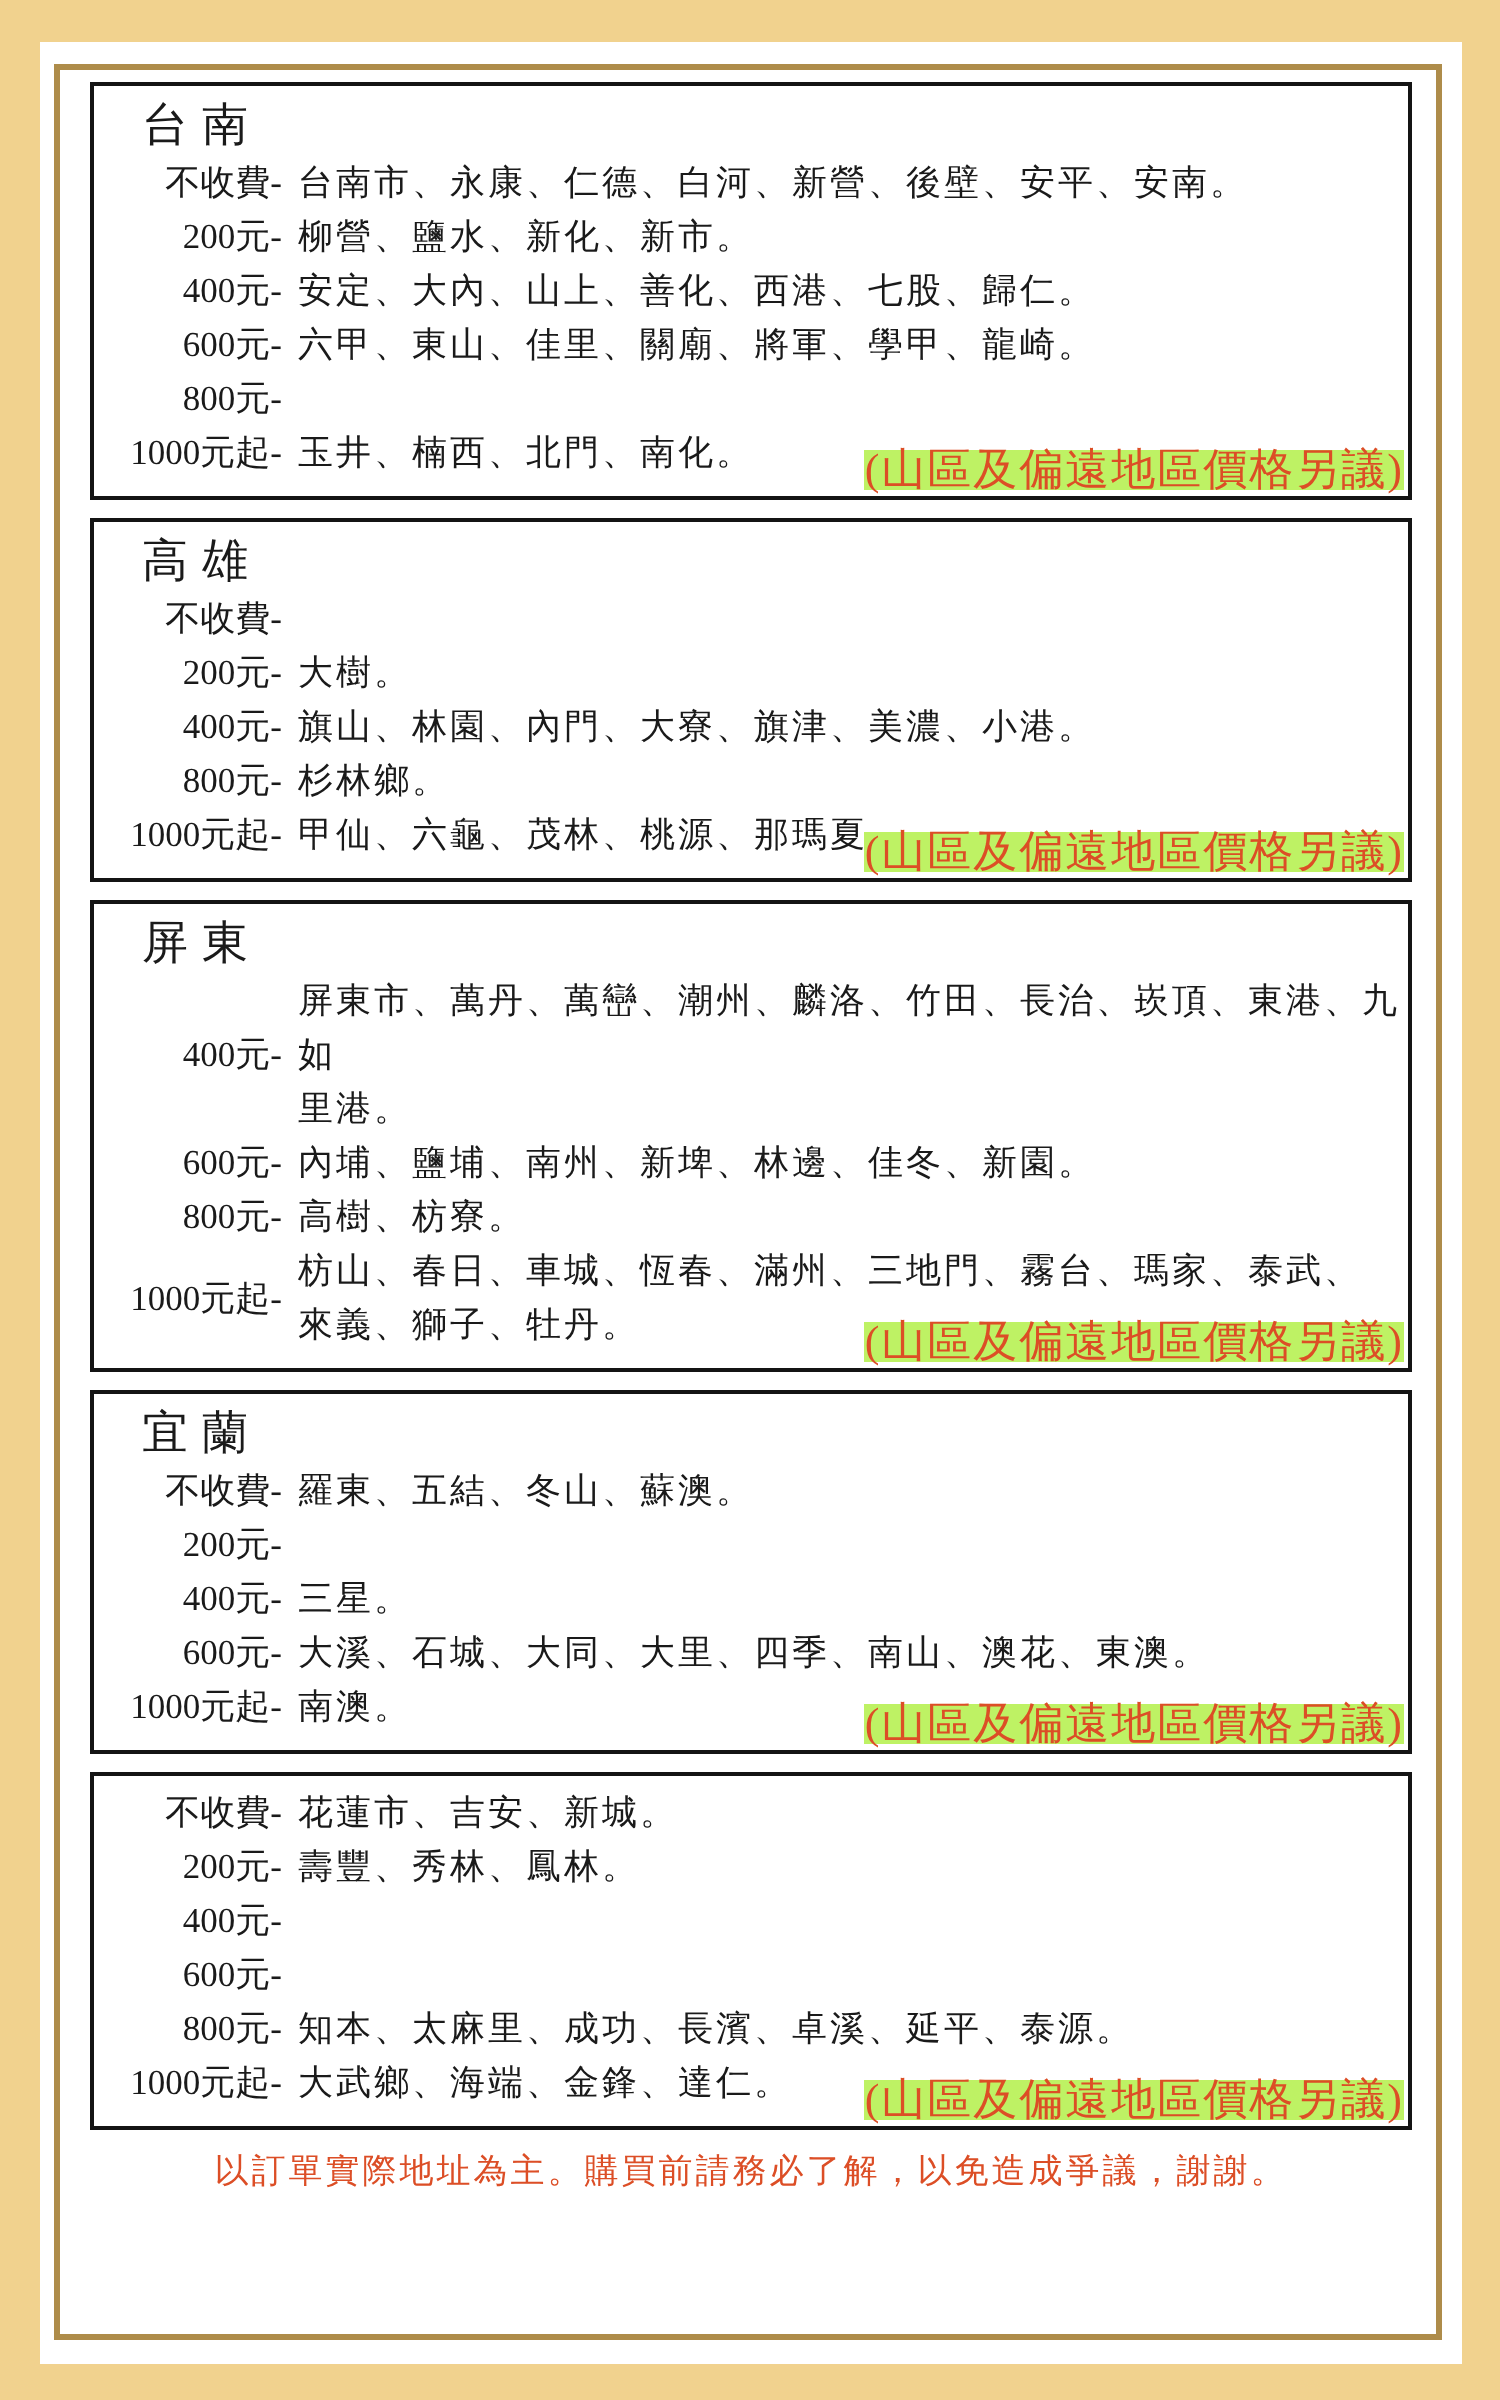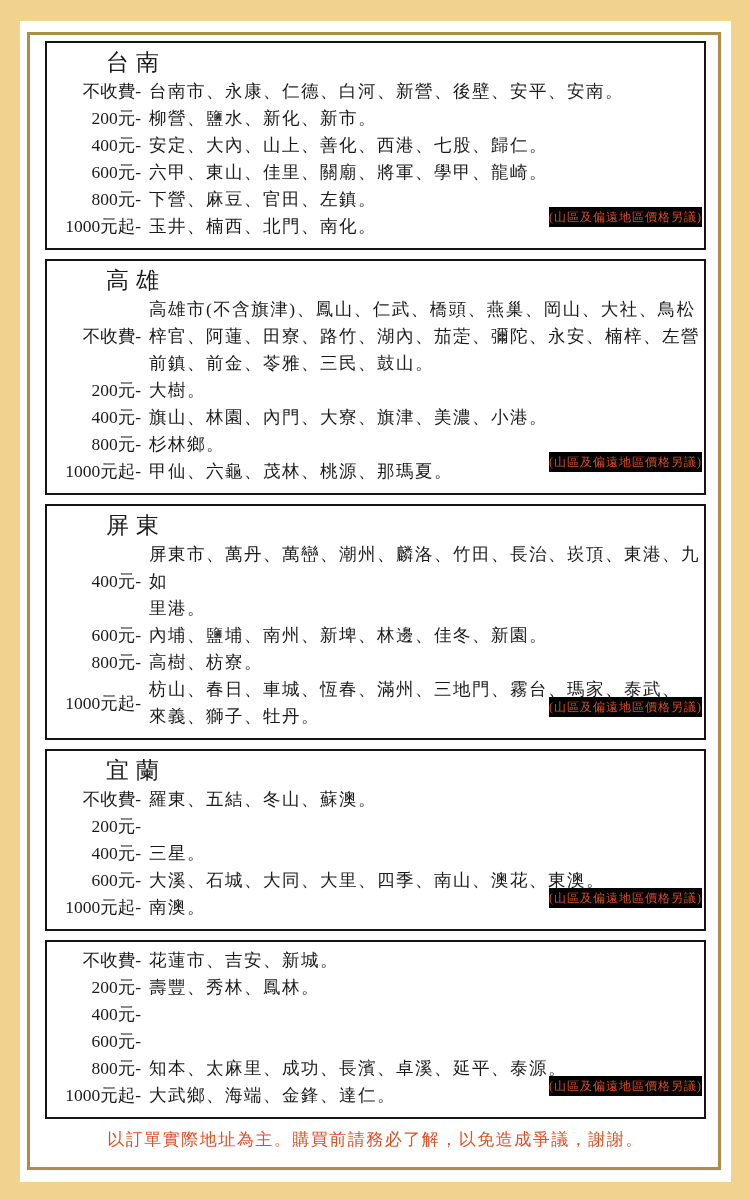--- a/index.html
+++ b/index.html
@@ -24,21 +24,21 @@
     position:relative;
     border:2px solid #141414;
     background:#ffffff;
     margin-bottom:9px;
     padding:5px 4px 8px 0;
     box-sizing:border-box;
   }
   .region-title{
     font-size:23px;
     line-height:30px;
-    margin-left:59px;
+    margin-left:24px;
     letter-spacing:7px;
     font-weight:normal;
   }
   .region-box.flush-title .region-title{ margin-left:6px; letter-spacing:5px;}
   .fee-row{
     display:flex;
     font-size:17.5px;
     line-height:27px;
     align-items:center;
   }
@@ -48,26 +48,26 @@
     text-align:right;
     white-space:nowrap;
   }
   .fee-text{
     padding-left:8px;
     white-space:pre-line;
     letter-spacing:1.5px;
   }
   .region-note{
     position:absolute;
-    right:2px;bottom:21px;
+    right:2px;bottom:3px;
     color:#DC4E26;
-    font-size:12px;
+    font-size:22px;
     line-height:20px;
     letter-spacing:1px;
-    background:#000000;
+    background:#bef264;
   }
   .footer{
     margin-top:7px;
     text-align:center;
     color:#DC4E26;
     font-size:17px;
     line-height:23.5px;
     letter-spacing:1.5px;
   }
 </style>
@@ -91,35 +91,31 @@
             <div class="fee-row">
               <div class="fee-label">400元-</div>
               <div class="fee-text">安定、大內、山上、善化、西港、七股、歸仁。</div>
             </div>
             <div class="fee-row">
               <div class="fee-label">600元-</div>
               <div class="fee-text">六甲、東山、佳里、關廟、將軍、學甲、龍崎。</div>
             </div>
             <div class="fee-row">
               <div class="fee-label">800元-</div>
-              <div class="fee-text">下營、麻豆、官田、左鎮。</div>
             </div>
             <div class="fee-row">
               <div class="fee-label">1000元起-</div>
               <div class="fee-text">玉井、楠西、北門、南化。</div>
             </div>
             <div class="region-note">(山區及偏遠地區價格另議)</div>
           </div>
           <div class="region-box">
             <div class="region-title">高雄</div>
             <div class="fee-row">
               <div class="fee-label">不收費-</div>
-              <div class="fee-text">高雄市(不含旗津)、鳳山、仁武、橋頭、燕巢、岡山、大社、鳥松
-梓官、阿蓮、田寮、路竹、湖內、茄萣、彌陀、永安、楠梓、左營
-前鎮、前金、苓雅、三民、鼓山。</div>
             </div>
             <div class="fee-row">
               <div class="fee-label">200元-</div>
               <div class="fee-text">大樹。</div>
             </div>
             <div class="fee-row">
               <div class="fee-label">400元-</div>
               <div class="fee-text">旗山、林園、內門、大寮、旗津、美濃、小港。</div>
             </div>
             <div class="fee-row">

